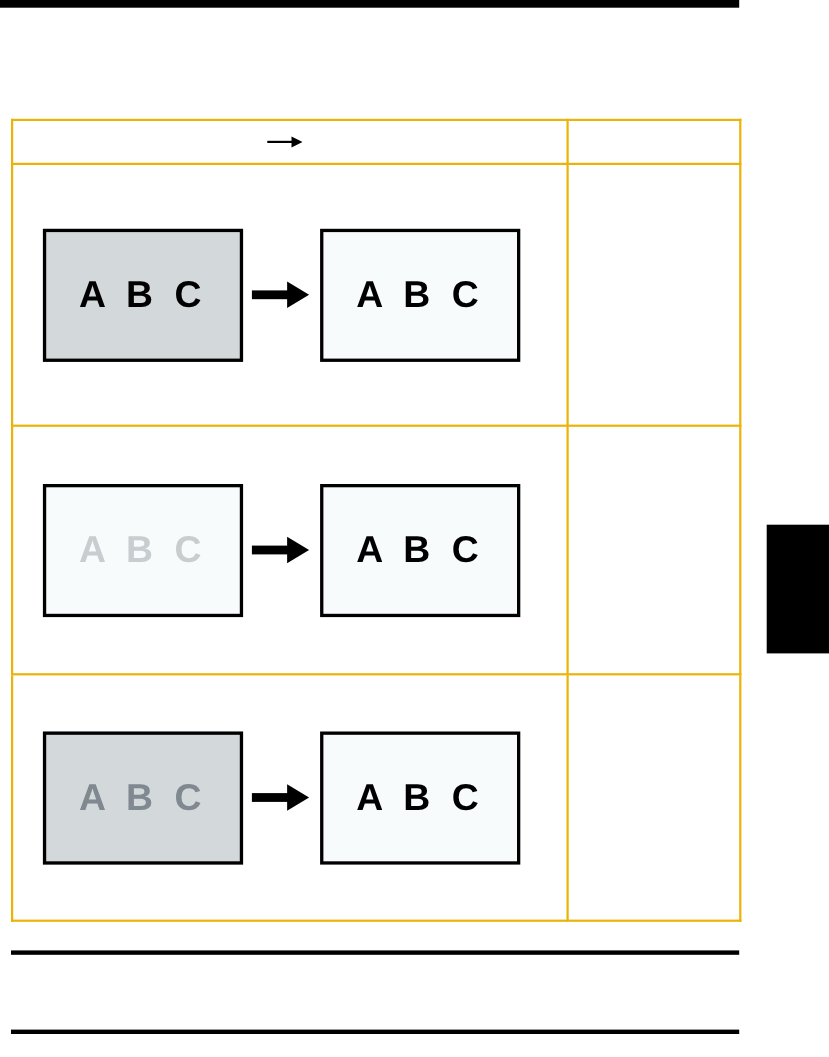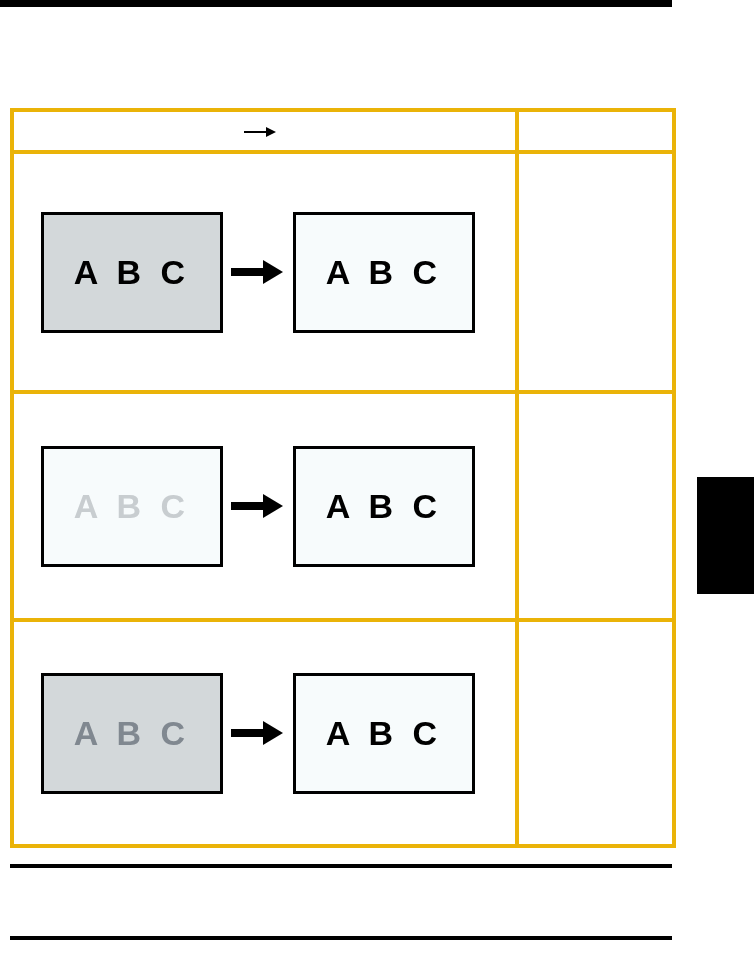--- a/index.html
+++ b/index.html
@@ -46,21 +46,21 @@
   
   .proc-table {
     position: absolute;
     left: 10px;
     top: 108px;
     width: 662px;
     border-collapse: collapse;
     table-layout: fixed;
   }
   .proc-table td {
-    border: 4px solid #eab308;
+    border: 2px solid #eab308;
     padding: 0;
     vertical-align: middle;
   }
   .col-main   { width: 505px; }
   .col-side   { width: 157px; }
 
   .head-row td { height: 38px; }
   .head-cell {
     position: relative;
     text-align: center;

